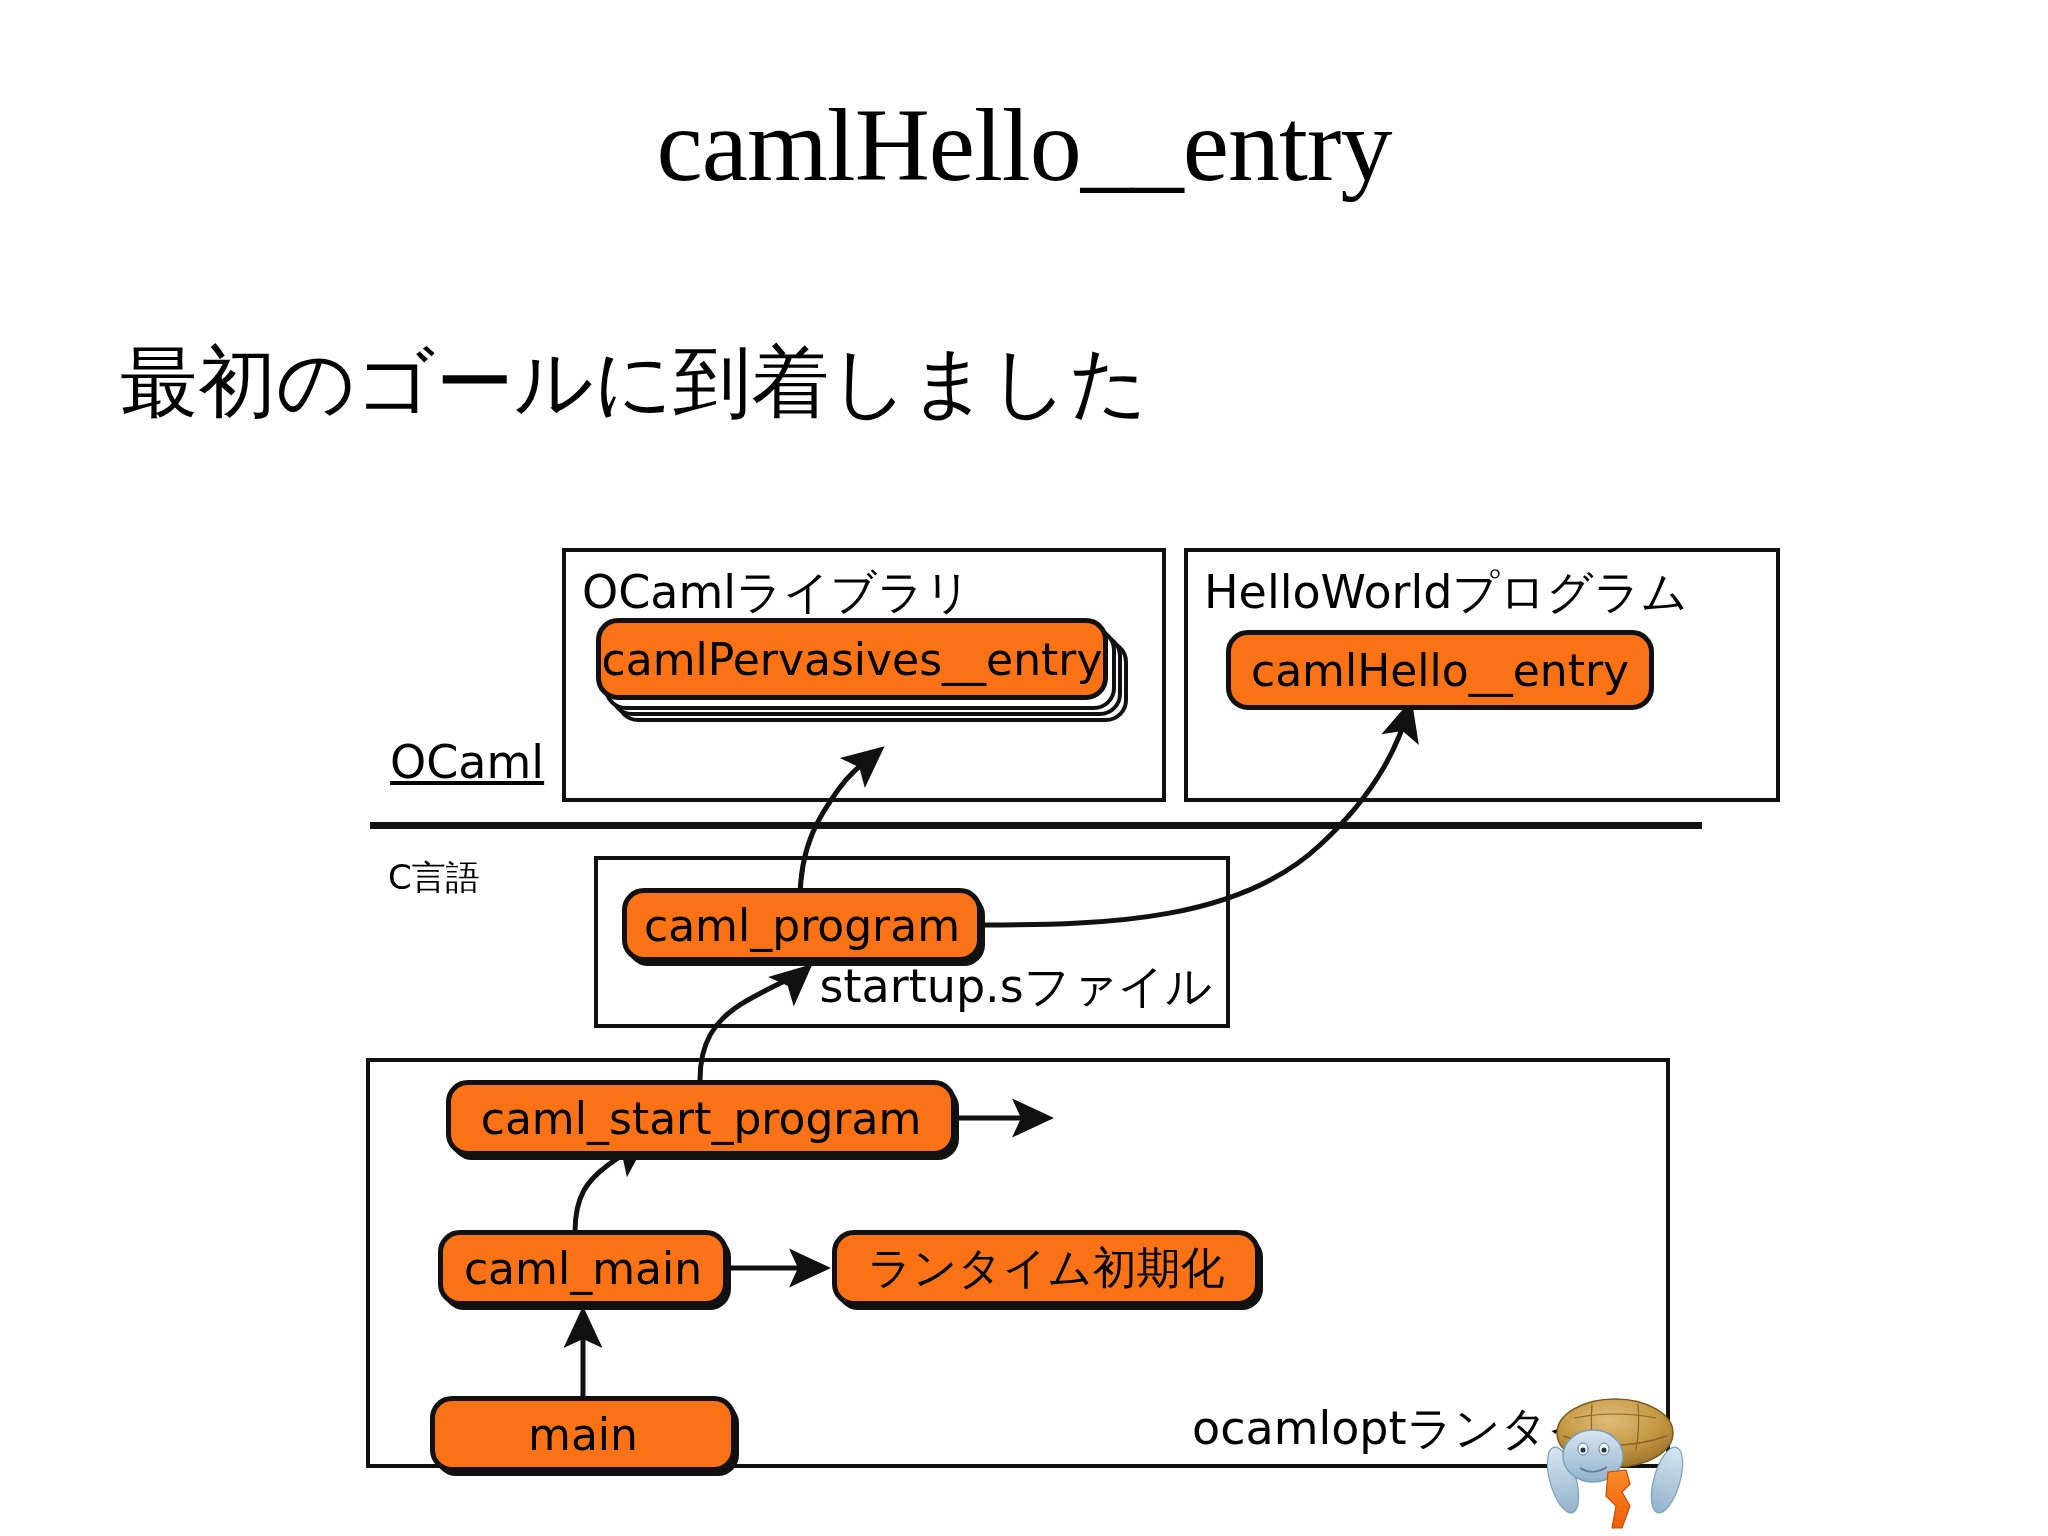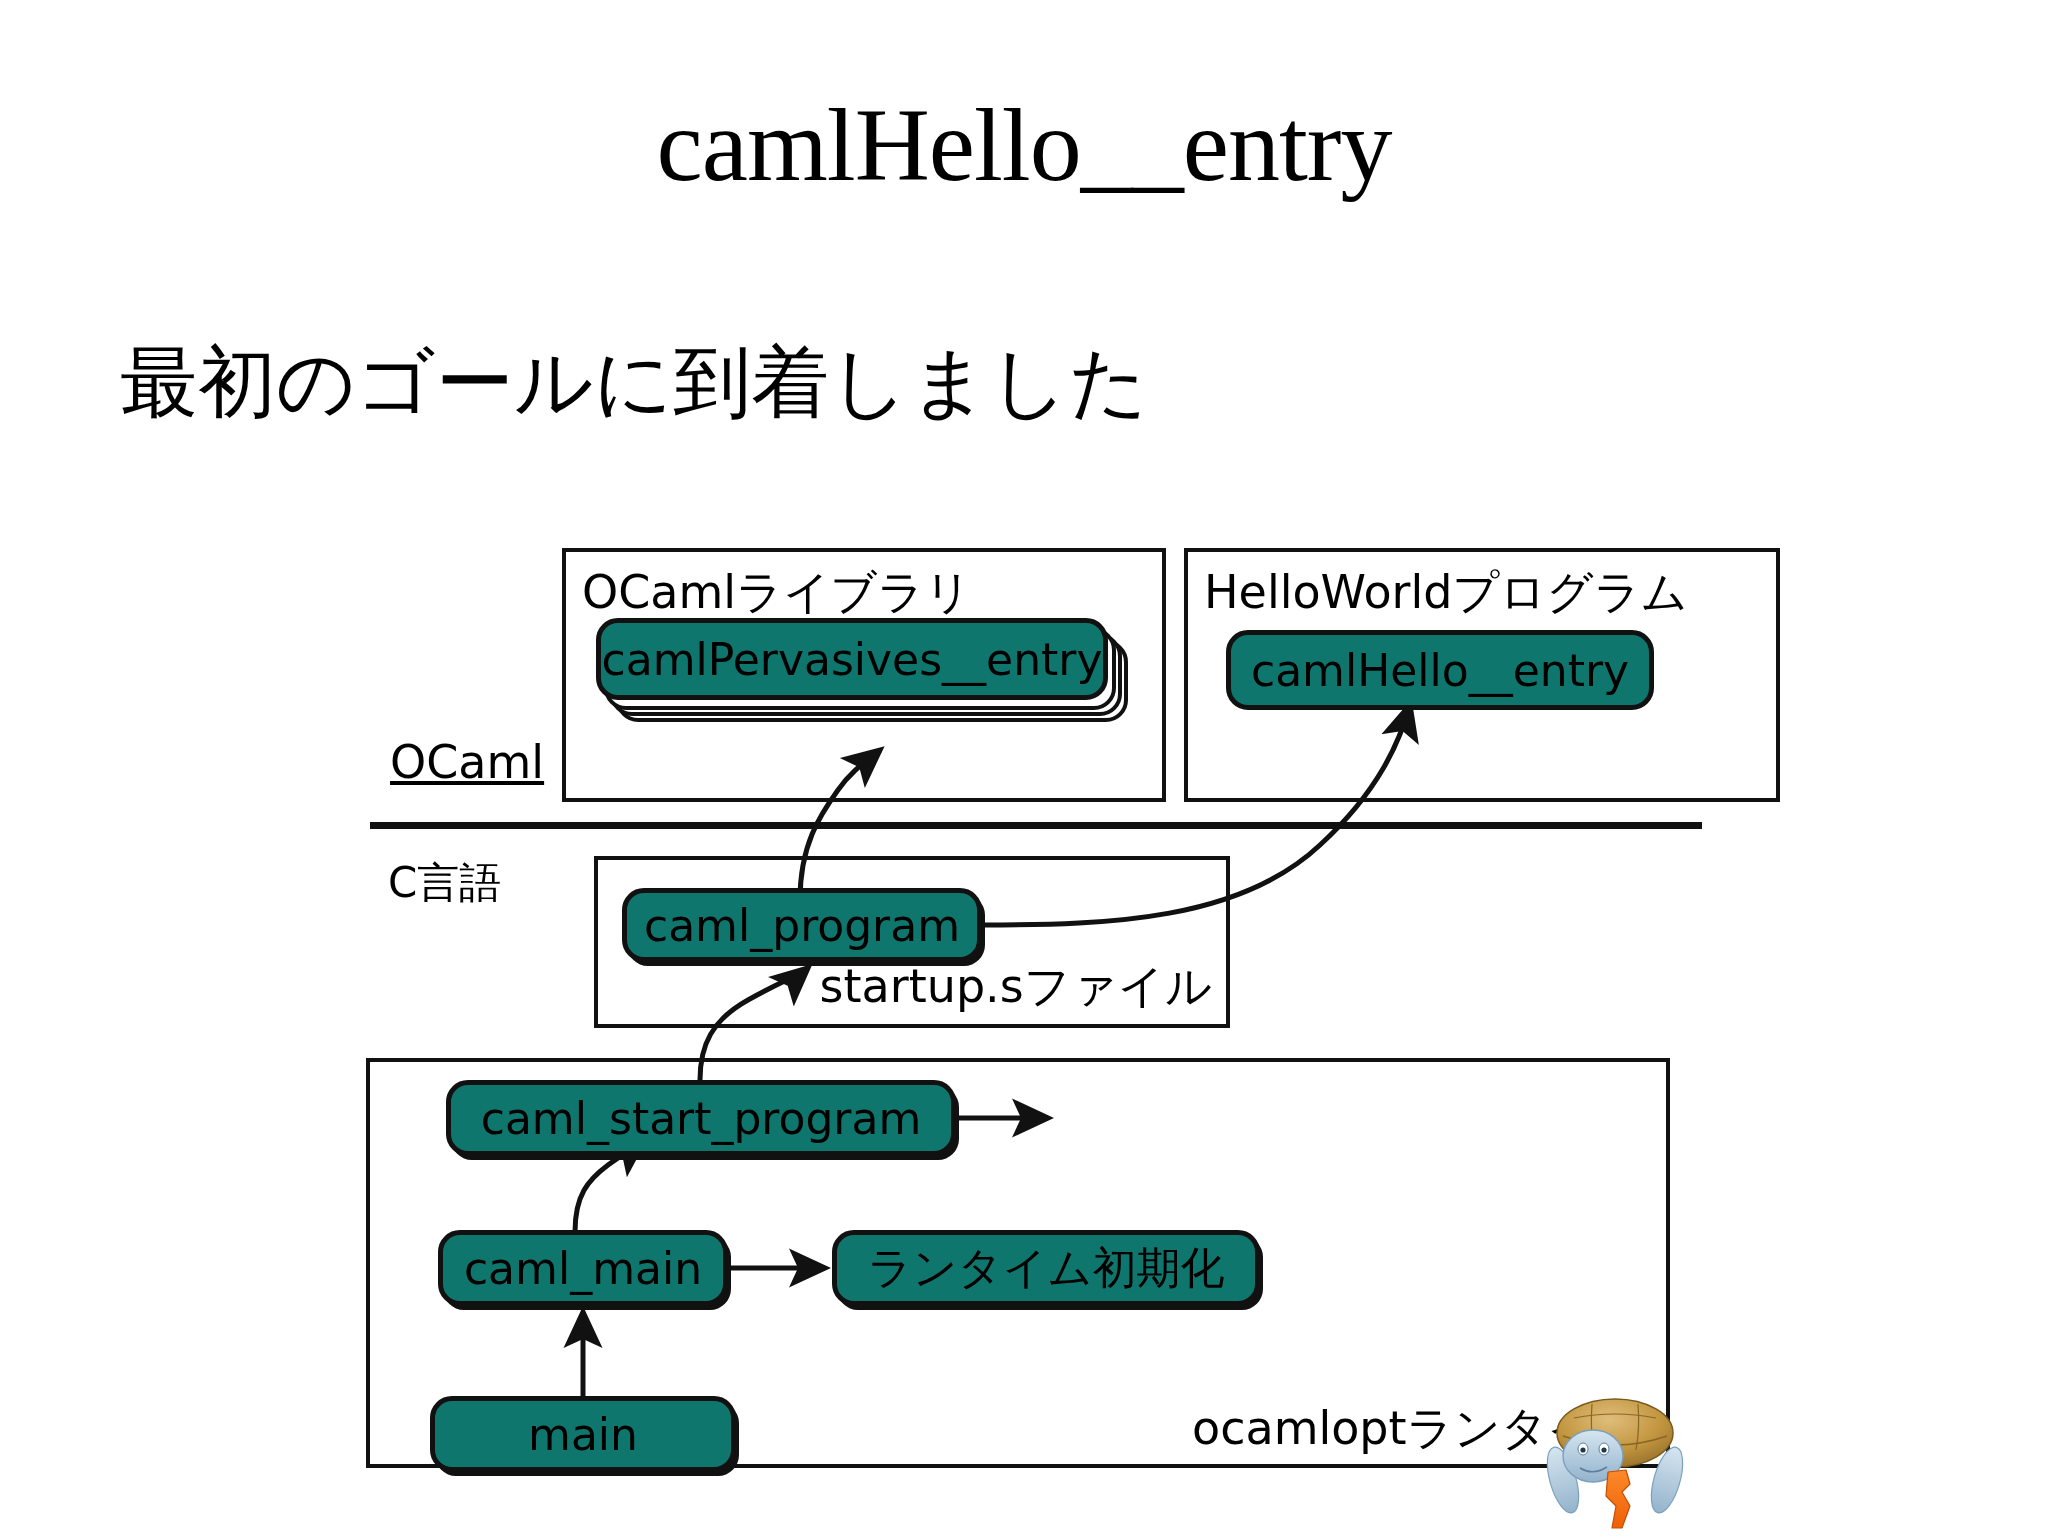--- a/index.html
+++ b/index.html
@@ -71,21 +71,21 @@
     white-space: nowrap;
   }
   .group-box {
     border: 4px solid #111;
     background: transparent;
     display: block;
   }
   .rounded-node {
     border: 5px solid #111;
     border-radius: 22px;
-    background: #0f766e;
+    background: #f97316;
     box-shadow: 4px 5px 0 -1px #111;
   }
   .plain-label {
     background: transparent;
     border: none;
     box-shadow: none;
     display: block;
     text-align: right;
   }
 
@@ -142,21 +142,21 @@
 
     <path d="M 730,1268 L 825,1268" fill="none" stroke="#111" stroke-width="5" marker-end="url(#arrowhead)"></path>
 
     <path d="M 583,1400 L 583,1312" fill="none" stroke="#111" stroke-width="5" marker-end="url(#arrowhead)"></path>
   </svg>
 
   <div id="layer-divider" style="left:370px; top:822px; width:1332px;"></div>
 
   <div class="node plain-label" style="left:390px; top:735px; font-size:46px;text-decoration:underline;">OCaml</div>
 
-  <div class="node plain-label" style="left:388px; top:855px; font-size:42px;">C言語</div>
+  <div class="node plain-label" style="left:388px; top:855px; font-size:34px;">C言語</div>
 
   <div class="node group-box" style="left:562px; top:548px; width:604px; height:254px;">
     <div class="node plain-label" style="left:16px; top:10px; font-size:46px; position:absolute;">OCamlライブラリ</div>
   </div>
 
   <div class="stack-shadow" style="left:616px; top:640px; width:512px; height:82px;"></div>
   <div class="stack-shadow" style="left:610px; top:634px; width:512px; height:82px;"></div>
   <div class="stack-shadow" style="left:604px; top:628px; width:512px; height:82px;"></div>
 
   <div class="node rounded-node" style="left:596px; top:618px; width:512px; height:82px; font-size:44px; box-shadow:none;">camlPervasives__entry</div>

